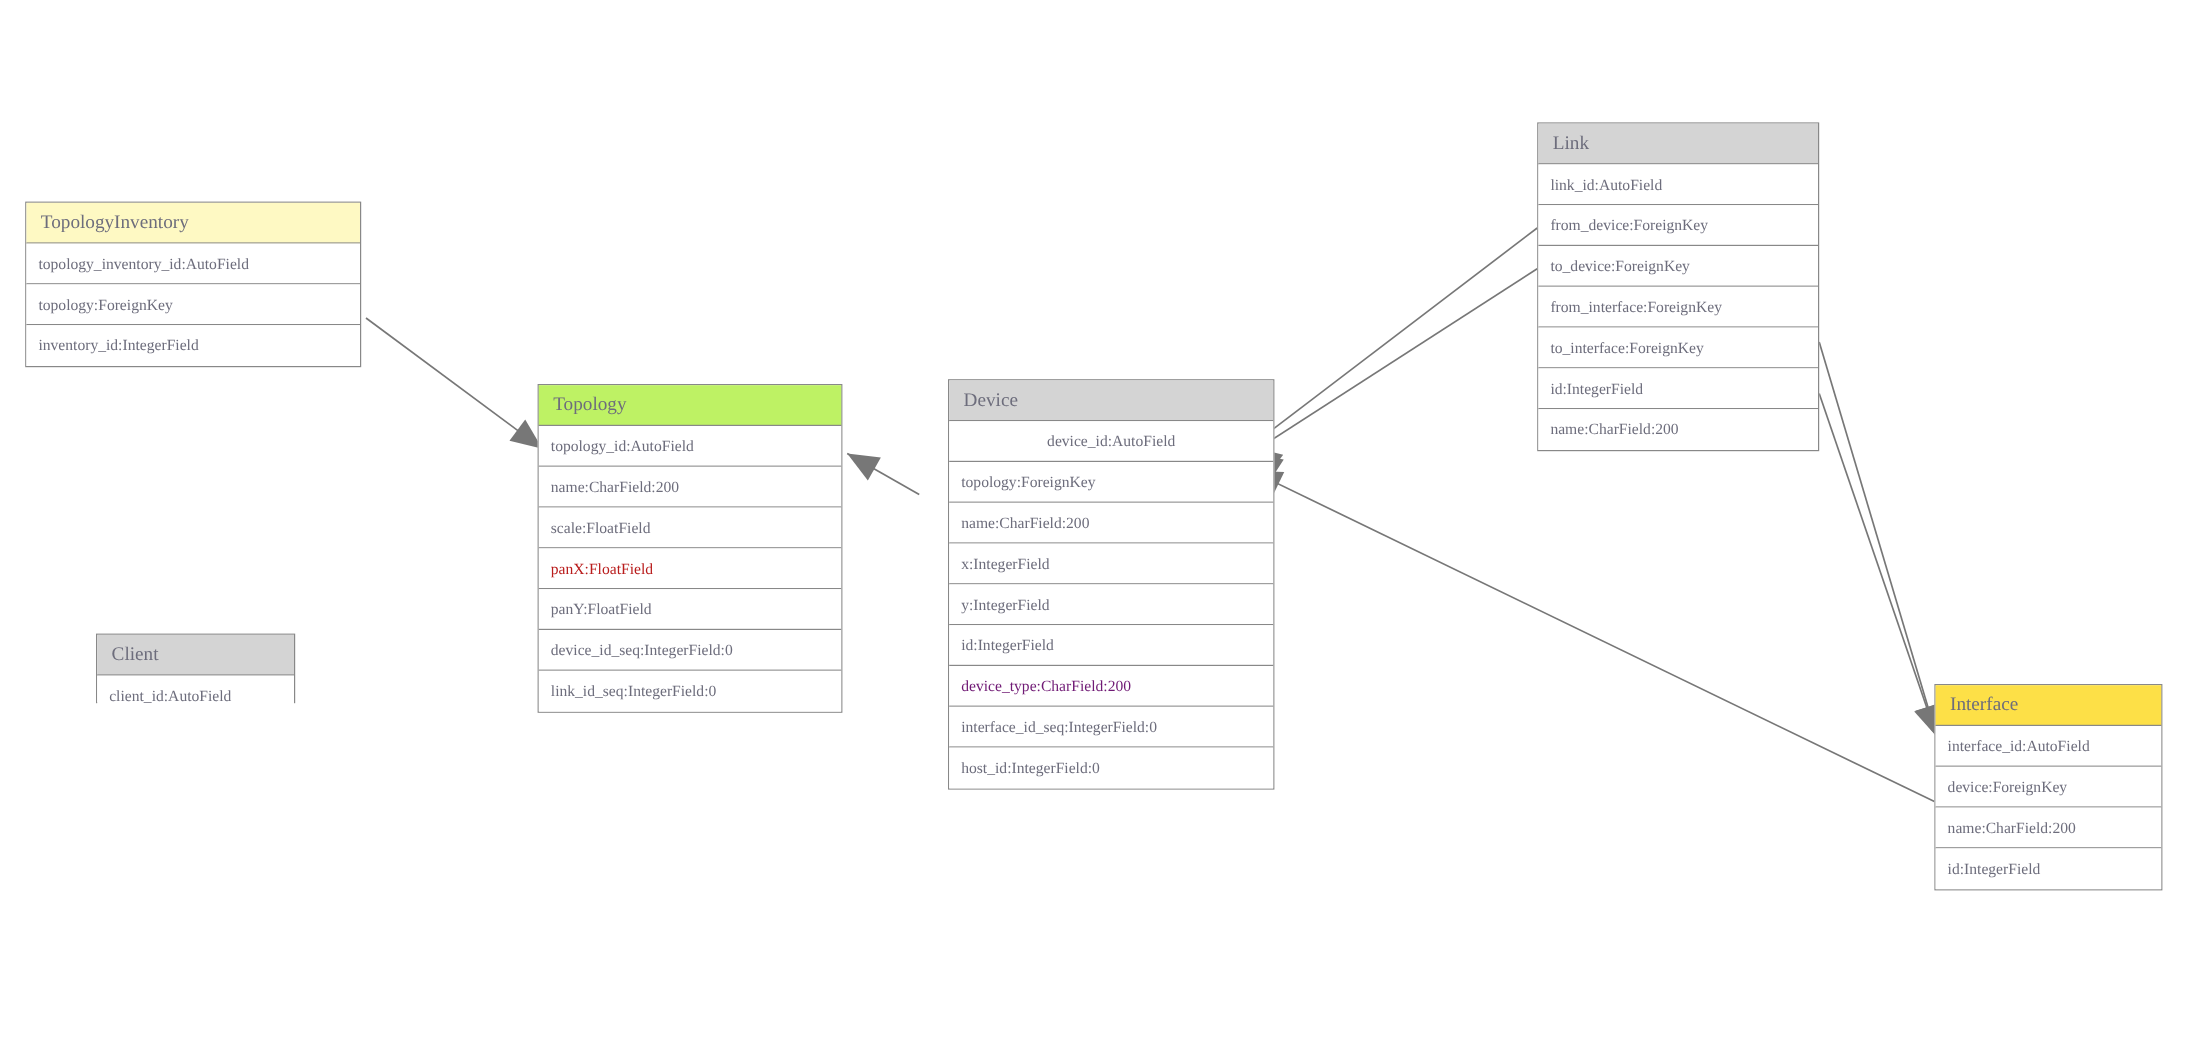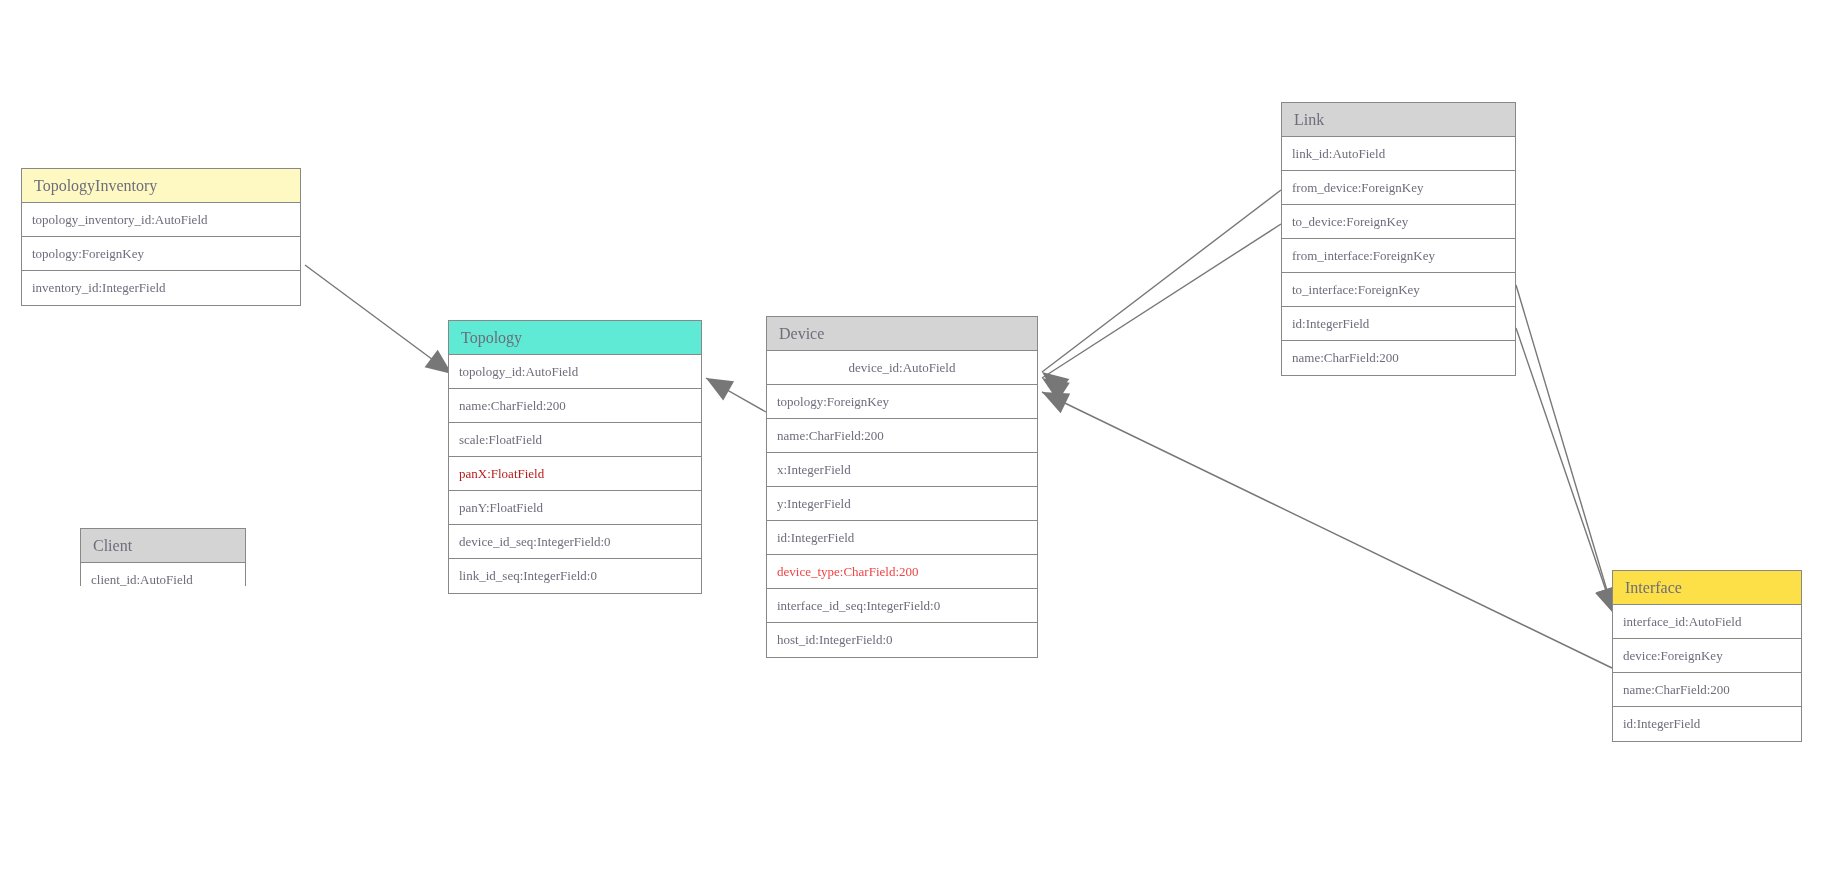--- a/index.html
+++ b/index.html
@@ -102,47 +102,47 @@
   <div id="entity-layer">
       <div class="entity" style="left: 21px; top: 168px; width: 280px; height: 138px; border-color: rgb(136, 136, 136);">
         <div class="entity-header" style="background: #fef9c3; color: rgb(109, 109, 124); border-bottom-color: rgb(136, 136, 136);">TopologyInventory</div>
         <ul class="field-list">
           <li class="field-row" style="color: rgb(109, 109, 124); border-bottom-color: rgb(136, 136, 136);">topology_inventory_id:AutoField</li>
           <li class="field-row" style="color: rgb(109, 109, 124); border-bottom-color: rgb(136, 136, 136);">topology:ForeignKey</li>
           <li class="field-row last" style="color: rgb(109, 109, 124); border-bottom-color: rgb(136, 136, 136);">inventory_id:IntegerField</li>
         </ul>
       </div>
       <div class="entity" style="left: 448px; top: 320px; width: 254px; height: 274px; border-color: rgb(136, 136, 136);">
-        <div class="entity-header" style="background: #5eead4; color: rgb(109, 109, 124); border-bottom-color: rgb(136, 136, 136);">Topology</div>
+        <div class="entity-header" style="background: #bef264; color: rgb(109, 109, 124); border-bottom-color: rgb(136, 136, 136);">Topology</div>
         <ul class="field-list">
           <li class="field-row" style="color: rgb(109, 109, 124); border-bottom-color: rgb(136, 136, 136);">topology_id:AutoField</li>
           <li class="field-row" style="color: rgb(109, 109, 124); border-bottom-color: rgb(136, 136, 136);">name:CharField:200</li>
           <li class="field-row" style="color: rgb(109, 109, 124); border-bottom-color: rgb(136, 136, 136);">scale:FloatField</li>
           <li class="field-row" style="color: #b91c1c; border-bottom-color: rgb(136, 136, 136);">panX:FloatField</li>
           <li class="field-row" style="color: rgb(109, 109, 124); border-bottom-color: rgb(136, 136, 136);">panY:FloatField</li>
           <li class="field-row" style="color: rgb(109, 109, 124); border-bottom-color: rgb(136, 136, 136);">device_id_seq:IntegerField:0</li>
           <li class="field-row last" style="color: rgb(109, 109, 124); border-bottom-color: rgb(136, 136, 136);">link_id_seq:IntegerField:0</li>
         </ul>
       </div>
       <div class="entity" style="left: 80px; top: 528px; width: 166px; height: 58px; border-color: rgb(136, 136, 136);">
         <div class="entity-header" style="background: rgb(212, 212, 212); color: rgb(109, 109, 124); border-bottom-color: rgb(136, 136, 136);">Client</div>
         <ul class="field-list">
           <li class="field-row last" style="color: rgb(109, 109, 124); border-bottom-color: rgb(136, 136, 136);">client_id:AutoField</li>
         </ul>
       </div>
-      <div class="entity" style="left: 766px; top: 316px; width: 272px; height: 342px; border-color: rgb(136, 136, 136);">
+      <div class="entity" style="left: 790px; top: 316px; width: 272px; height: 342px; border-color: rgb(136, 136, 136);">
         <div class="entity-header" style="background: rgb(212, 212, 212); color: rgb(109, 109, 124); border-bottom-color: rgb(136, 136, 136);">Device</div>
         <ul class="field-list">
           <li class="field-row" style="color: rgb(109, 109, 124); border-bottom-color: rgb(136, 136, 136); text-align: center;">device_id:AutoField</li>
           <li class="field-row" style="color: rgb(109, 109, 124); border-bottom-color: rgb(136, 136, 136);">topology:ForeignKey</li>
           <li class="field-row" style="color: rgb(109, 109, 124); border-bottom-color: rgb(136, 136, 136);">name:CharField:200</li>
           <li class="field-row" style="color: rgb(109, 109, 124); border-bottom-color: rgb(136, 136, 136);">x:IntegerField</li>
           <li class="field-row" style="color: rgb(109, 109, 124); border-bottom-color: rgb(136, 136, 136);">y:IntegerField</li>
           <li class="field-row" style="color: rgb(109, 109, 124); border-bottom-color: rgb(136, 136, 136);">id:IntegerField</li>
-          <li class="field-row" style="color: #ef4444; border-bottom-color: rgb(136, 136, 136);">device_type:CharField:200</li>
+          <li class="field-row" style="color: #701a75; border-bottom-color: rgb(136, 136, 136);">device_type:CharField:200</li>
           <li class="field-row" style="color: rgb(109, 109, 124); border-bottom-color: rgb(136, 136, 136);">interface_id_seq:IntegerField:0</li>
           <li class="field-row last" style="color: rgb(109, 109, 124); border-bottom-color: rgb(136, 136, 136);">host_id:IntegerField:0</li>
         </ul>
       </div>
       <div class="entity" style="left: 1281px; top: 102px; width: 235px; height: 274px; border-color: rgb(136, 136, 136);">
         <div class="entity-header" style="background: rgb(212, 212, 212); color: rgb(109, 109, 124); border-bottom-color: rgb(136, 136, 136);">Link</div>
         <ul class="field-list">
           <li class="field-row" style="color: rgb(109, 109, 124); border-bottom-color: rgb(136, 136, 136);">link_id:AutoField</li>
           <li class="field-row" style="color: rgb(109, 109, 124); border-bottom-color: rgb(136, 136, 136);">from_device:ForeignKey</li>
           <li class="field-row" style="color: rgb(109, 109, 124); border-bottom-color: rgb(136, 136, 136);">to_device:ForeignKey</li>

